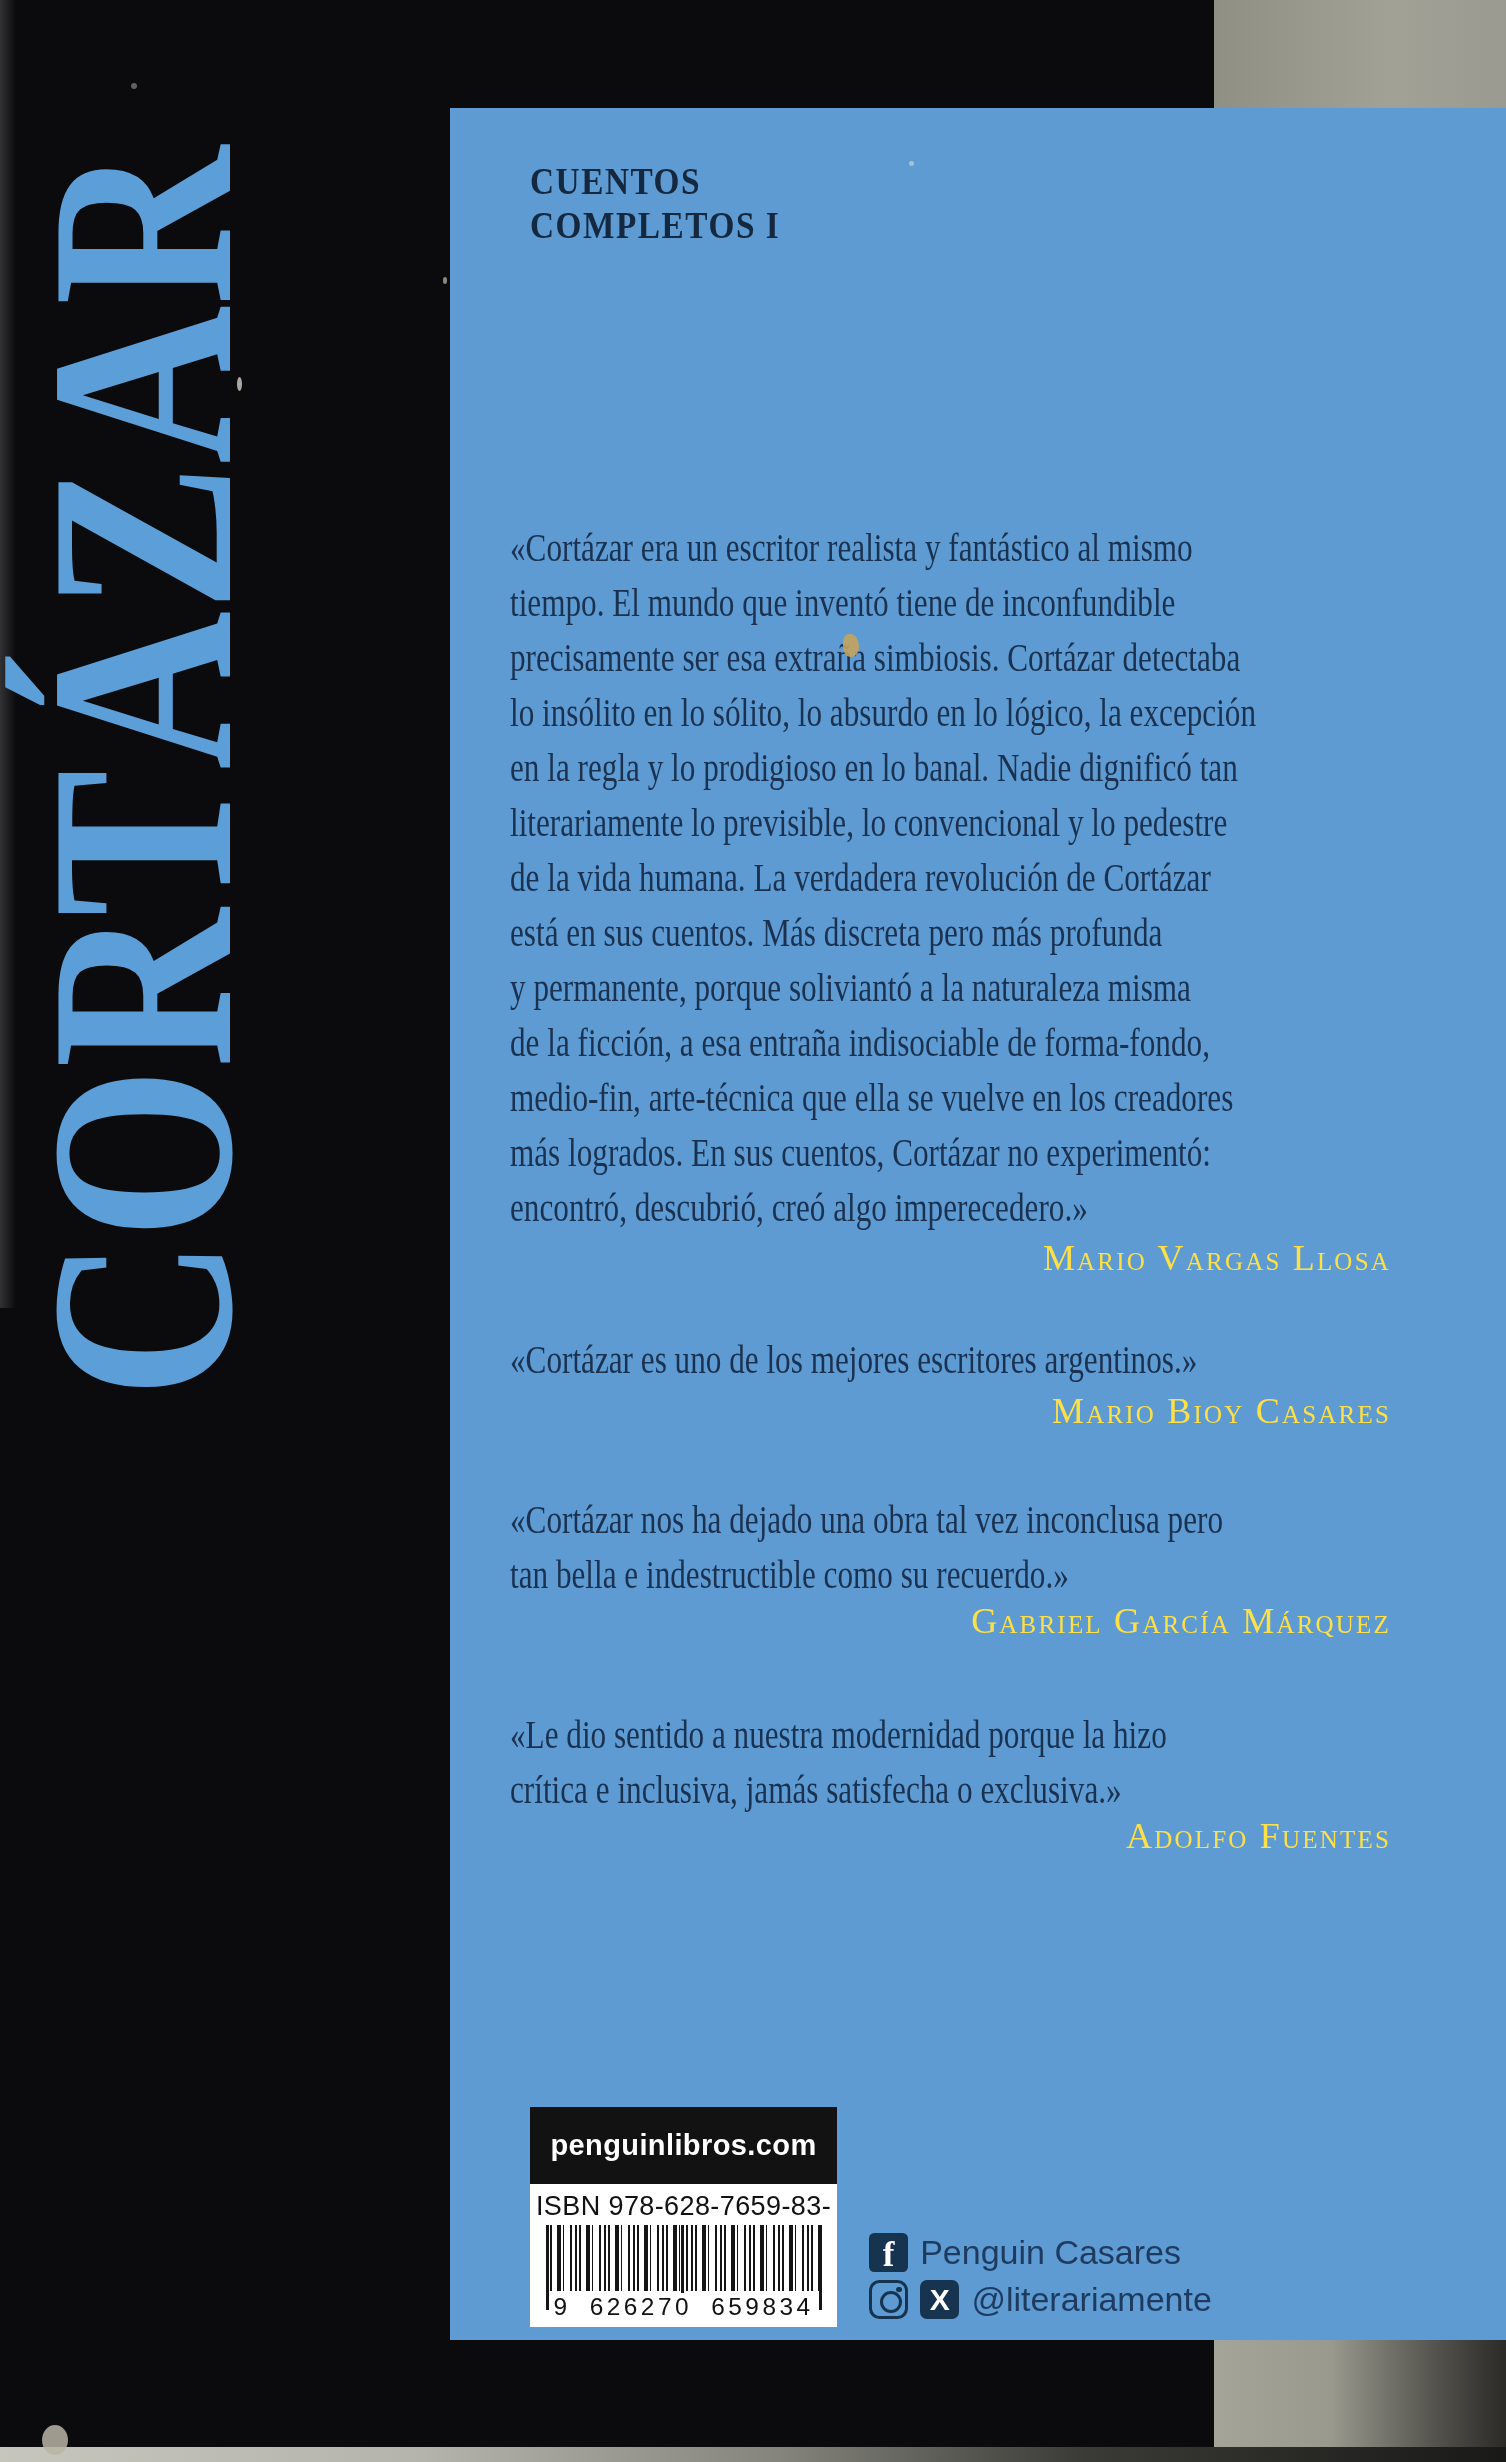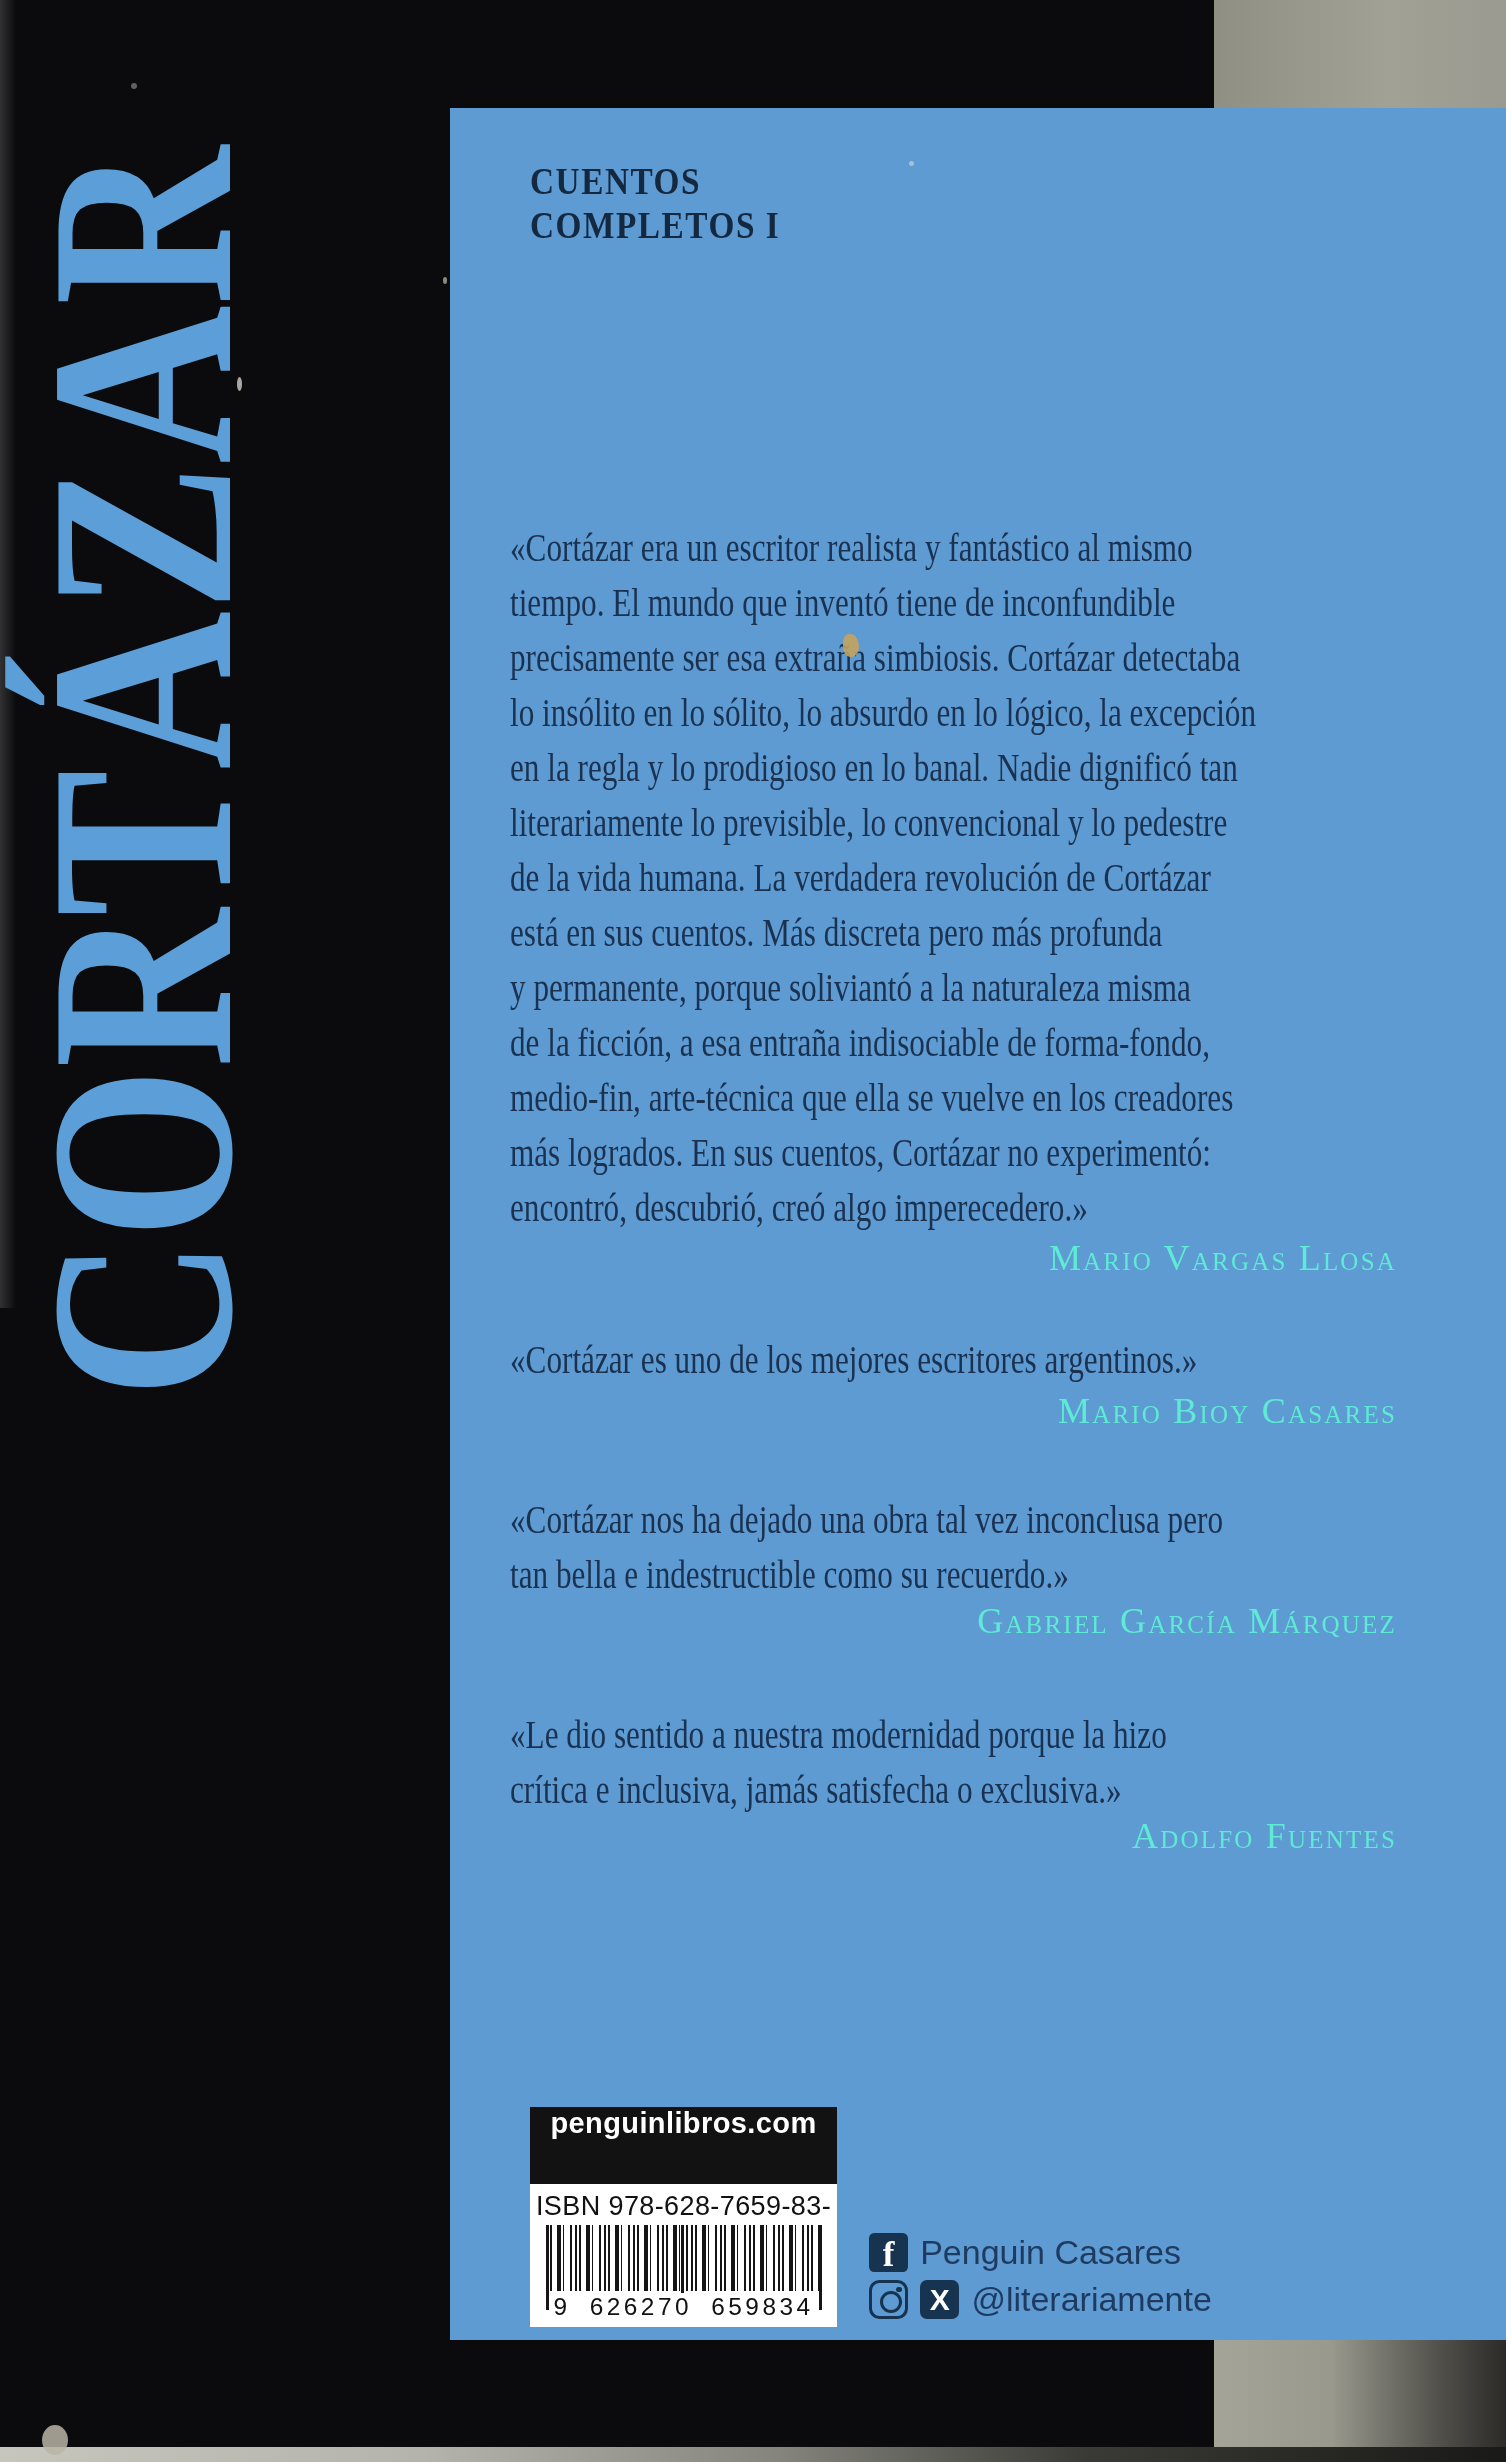--- a/index.html
+++ b/index.html
@@ -33,32 +33,32 @@
 
   
   .quote{position:absolute;left:510px;color:#1b3150;font-size:39px;line-height:55px;
     transform:scaleX(.8);transform-origin:left top;}
   .quote div{white-space:nowrap;}
   .q1{top:520px;}
   .q2{top:1332px;}
   .q3{top:1492px;}
   .q4{top:1707px;}
 
-  .attribution{position:absolute;color:#5eead4;font-size:36px;line-height:44px;
+  .attribution{position:absolute;color:#fde047;font-size:36px;line-height:44px;
     font-variant:small-caps;letter-spacing:2.2px;white-space:nowrap;
-    right:109px;text-align:center;}
+    right:115px;text-align:center;}
   .a1{top:1236px;}
   .a2{top:1389px;}
   .a3{top:1599px;margin-left:44px;}
   .a4{top:1814px;}
 
   
   .isbn-box{position:absolute;left:530px;top:2107px;width:307px;height:220px;background:#ffffff;}
   .publisher-bar{position:absolute;left:530px;top:2107px;width:307px;height:77px;background:#121212;
-    display:flex;justify-content:center;}
+    display:flex;align-items:center;justify-content:center;}
   .publisher-bar span{color:#fff;font-family:"Liberation Sans",sans-serif;
     font-weight:bold;font-size:29px;letter-spacing:0.4px;}
   .isbn-label{position:absolute;left:530px;top:2191px;width:307px;text-align:center;
     font-family:"Liberation Sans",sans-serif;font-size:27px;color:#111;letter-spacing:0.4px;}
   .barcode{position:absolute;left:546px;top:2225px;width:276px;height:66px;
     background:repeating-linear-gradient(90deg,
       #151515 0 1.7px,#fff 1.7px 4.4px,#151515 4.4px 6.1px,#fff 6.1px 11.3px,
       #151515 11.3px 15px,#fff 15px 16.6px,#151515 16.6px 18.3px,#fff 18.3px 23.6px,
       #151515 23.6px 26px,#fff 26px 29px);}
   .guard{position:absolute;top:2225px;width:2.6px;height:85px;background:#151515;}

